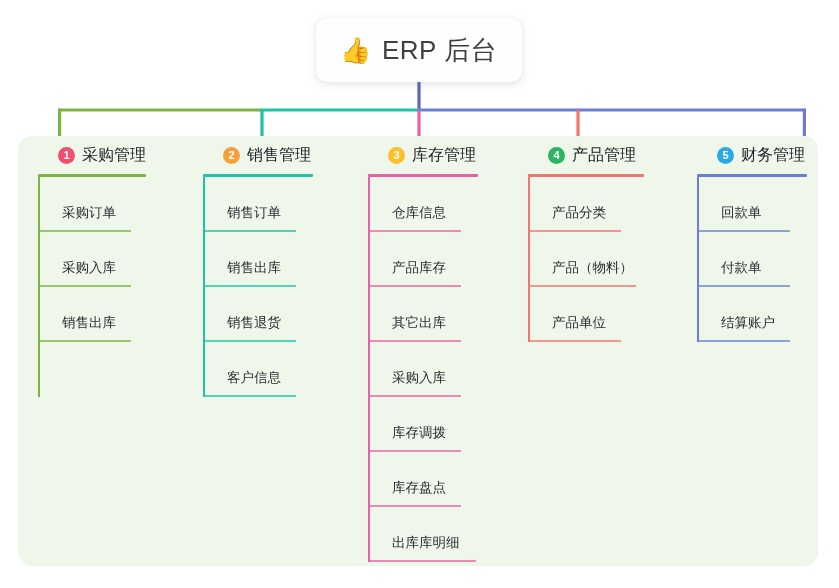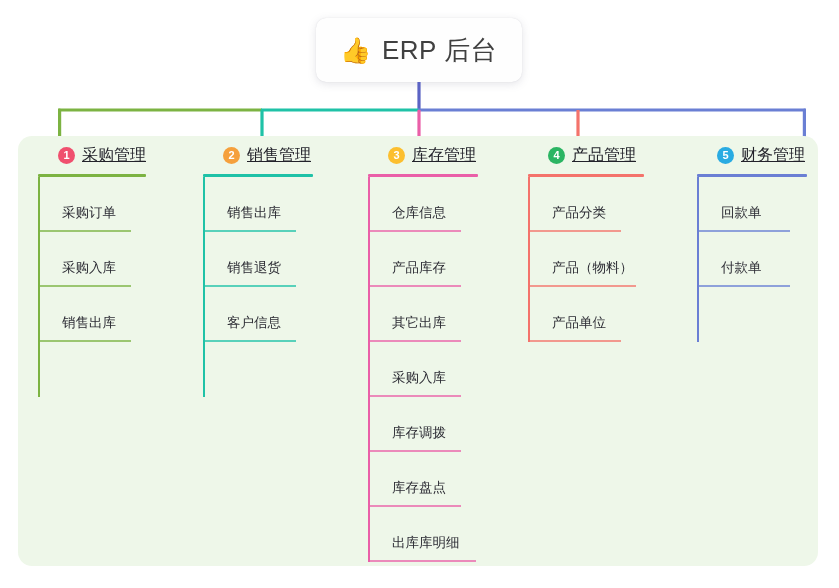--- a/index.html
+++ b/index.html
@@ -85,21 +85,20 @@
     font-size: 11px;
     line-height: 17px;
     text-align: center;
     font-weight: bold;
     flex: 0 0 auto;
   }
   .col-title {
     font-size: 16px;
     color: #23232b;
     white-space: nowrap;
-    text-decoration: underline;
   }
   .col-rule {
     height: 3px;
     margin-top: 6px;
     border-radius: 1px;
   }
 
   
   .leaves {
     position: relative;
@@ -184,20 +183,24 @@
     </div>
     <div class="column" style="left: 203px;">
       <div class="col-header">
         <span class="badge" style="background: rgb(245, 160, 60);">2</span>
         <span class="col-title">销售管理</span>
       </div>
       <div class="col-rule" style="background: rgb(31, 194, 167); width: 110px;"></div>
       <div class="leaves">
         <div class="spine" style="background: rgb(31, 194, 167); height: 220px;"></div>
         <div class="leaf">
+          <span class="leaf-text">销售订单</span>
+          <div class="leaf-rule" style="background: rgb(31, 194, 167); opacity: 0.72; width: 93px;"></div>
+        </div>
+        <div class="leaf">
           <span class="leaf-text">销售出库</span>
           <div class="leaf-rule" style="background: rgb(31, 194, 167); opacity: 0.72; width: 93px;"></div>
         </div>
         <div class="leaf">
           <span class="leaf-text">销售退货</span>
           <div class="leaf-rule" style="background: rgb(31, 194, 167); opacity: 0.72; width: 93px;"></div>
         </div>
         <div class="leaf">
           <span class="leaf-text">客户信息</span>
           <div class="leaf-rule" style="background: rgb(31, 194, 167); opacity: 0.72; width: 93px;"></div>
@@ -273,15 +276,19 @@
       <div class="leaves">
         <div class="spine" style="background: rgb(106, 127, 212); height: 165px;"></div>
         <div class="leaf">
           <span class="leaf-text">回款单</span>
           <div class="leaf-rule" style="background: rgb(106, 127, 212); opacity: 0.72; width: 93px;"></div>
         </div>
         <div class="leaf">
           <span class="leaf-text">付款单</span>
           <div class="leaf-rule" style="background: rgb(106, 127, 212); opacity: 0.72; width: 93px;"></div>
         </div>
+        <div class="leaf">
+          <span class="leaf-text">结算账户</span>
+          <div class="leaf-rule" style="background: rgb(106, 127, 212); opacity: 0.72; width: 93px;"></div>
+        </div>
       </div>
     </div>
   </div>
 
 </body></html>

